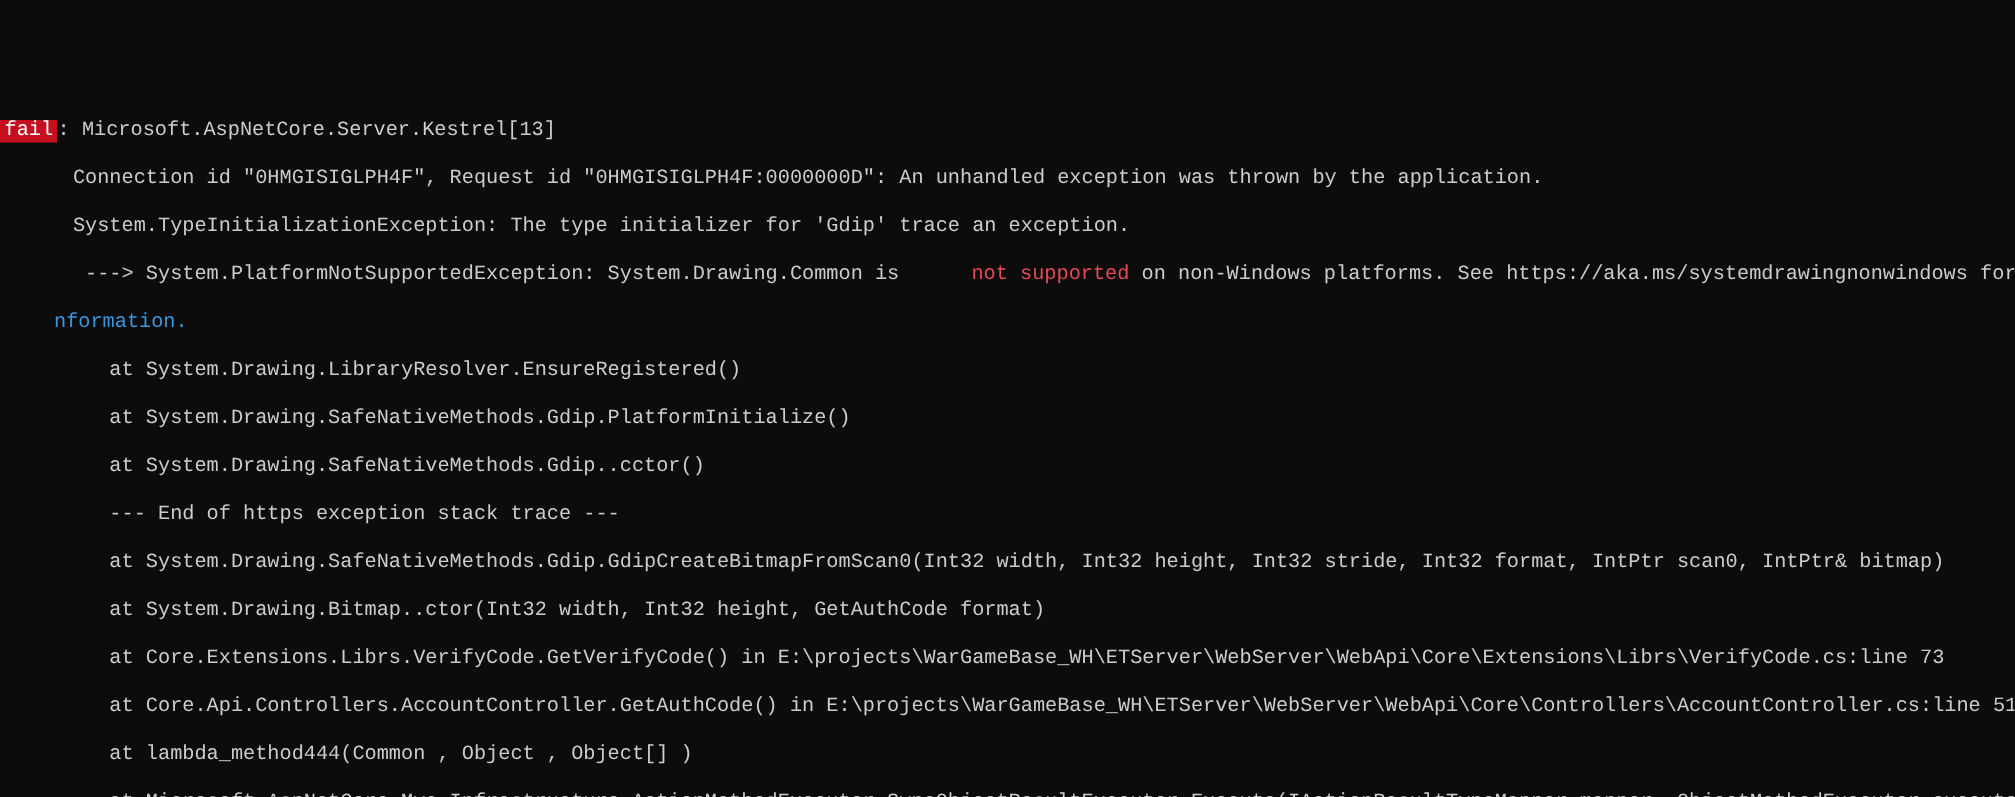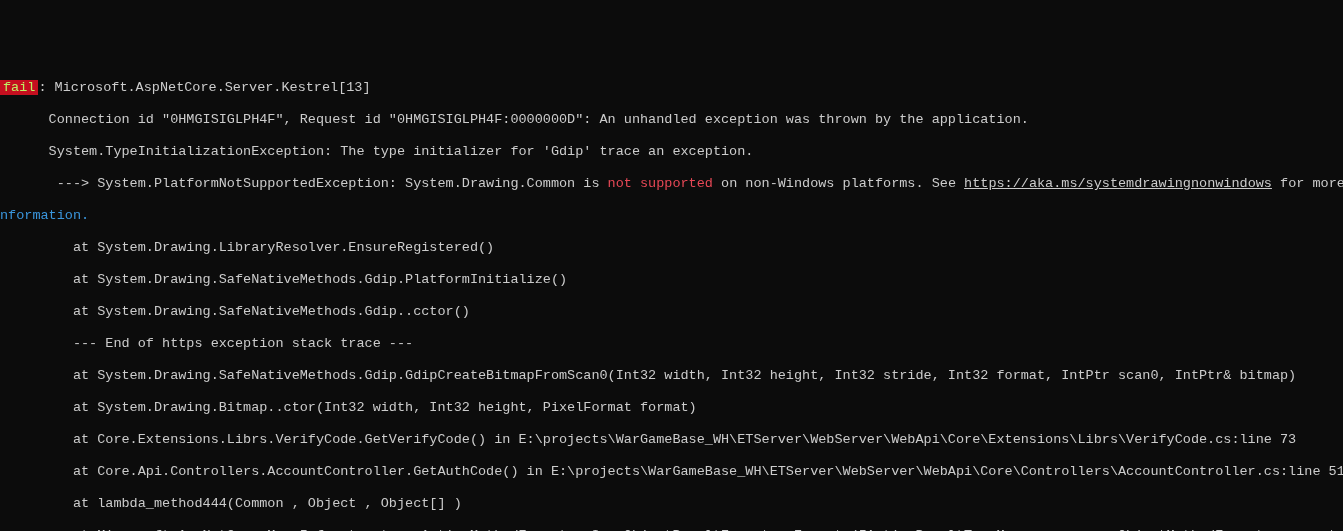--- a/index.html
+++ b/index.html
@@ -10,44 +10,44 @@
     font-family: Consolas, "Courier New", monospace;
     font-size: 13.5px;
     line-height: 16px;
     white-space: pre;
     overflow: auto;
     width: 1343px;
   }
   .line { white-space: pre; }
   .fail-badge {
     background: #c50f1f;
-    color: #bef264;
+    color: #ffffff;
     padding: 0 3px;
     font-weight: normal;
   }
-  .not-supported { color: #e74856; }
-  .info-link { color: #3a96dd; }
-  a { color: inherit; text-decoration: underline; }
+  .not-supported { color: #e74856; margin-left: 40px; }
+  .info-link { color: #3a96dd; padding-left: 36px; }
+  a { color: inherit; }
 </style>
 </head>
 <body>
 
 
 
 <div class="line"><span class="fail-badge">fail</span><span>: Microsoft.AspNetCore.Server.Kestrel[13]</span></div>
 <div class="line">      Connection id "0HMGISIGLPH4F", Request id "0HMGISIGLPH4F:0000000D": An unhandled exception was thrown by the application.</div>
 <div class="line">      System.TypeInitializationException: The type initializer for 'Gdip' trace an exception.</div>
 <div class="line"><span>       ---&gt; System.PlatformNotSupportedException: System.Drawing.Common is </span><span class="not-supported">not supported</span><span> on non-Windows platforms. See </span><a>https://aka.ms/systemdrawingnonwindows</a><span> for more i</span></div>
 <div class="line info-link">nformation.</div>
 <div class="line">         at System.Drawing.LibraryResolver.EnsureRegistered()</div>
 <div class="line">         at System.Drawing.SafeNativeMethods.Gdip.PlatformInitialize()</div>
 <div class="line">         at System.Drawing.SafeNativeMethods.Gdip..cctor()</div>
 <div class="line">         --- End of https exception stack trace ---</div>
 <div class="line">         at System.Drawing.SafeNativeMethods.Gdip.GdipCreateBitmapFromScan0(Int32 width, Int32 height, Int32 stride, Int32 format, IntPtr scan0, IntPtr&amp; bitmap)</div>
-<div class="line">         at System.Drawing.Bitmap..ctor(Int32 width, Int32 height, PixelFormat format)</div>
+<div class="line">         at System.Drawing.Bitmap..ctor(Int32 width, Int32 height, GetAuthCode format)</div>
 <div class="line">         at Core.Extensions.Librs.VerifyCode.GetVerifyCode() in E:\projects\WarGameBase_WH\ETServer\WebServer\WebApi\Core\Extensions\Librs\VerifyCode.cs:line 73</div>
 <div class="line">         at Core.Api.Controllers.AccountController.GetAuthCode() in E:\projects\WarGameBase_WH\ETServer\WebServer\WebApi\Core\Controllers\AccountController.cs:line 51</div>
 <div class="line">         at lambda_method444(Common , Object , Object[] )</div>
 <div class="line">         at Microsoft.AspNetCore.Mvc.Infrastructure.ActionMethodExecutor.SyncObjectResultExecutor.Execute(IActionResultTypeMapper mapper, ObjectMethodExecutor executor,</div>
 
 
 
 
 
 

